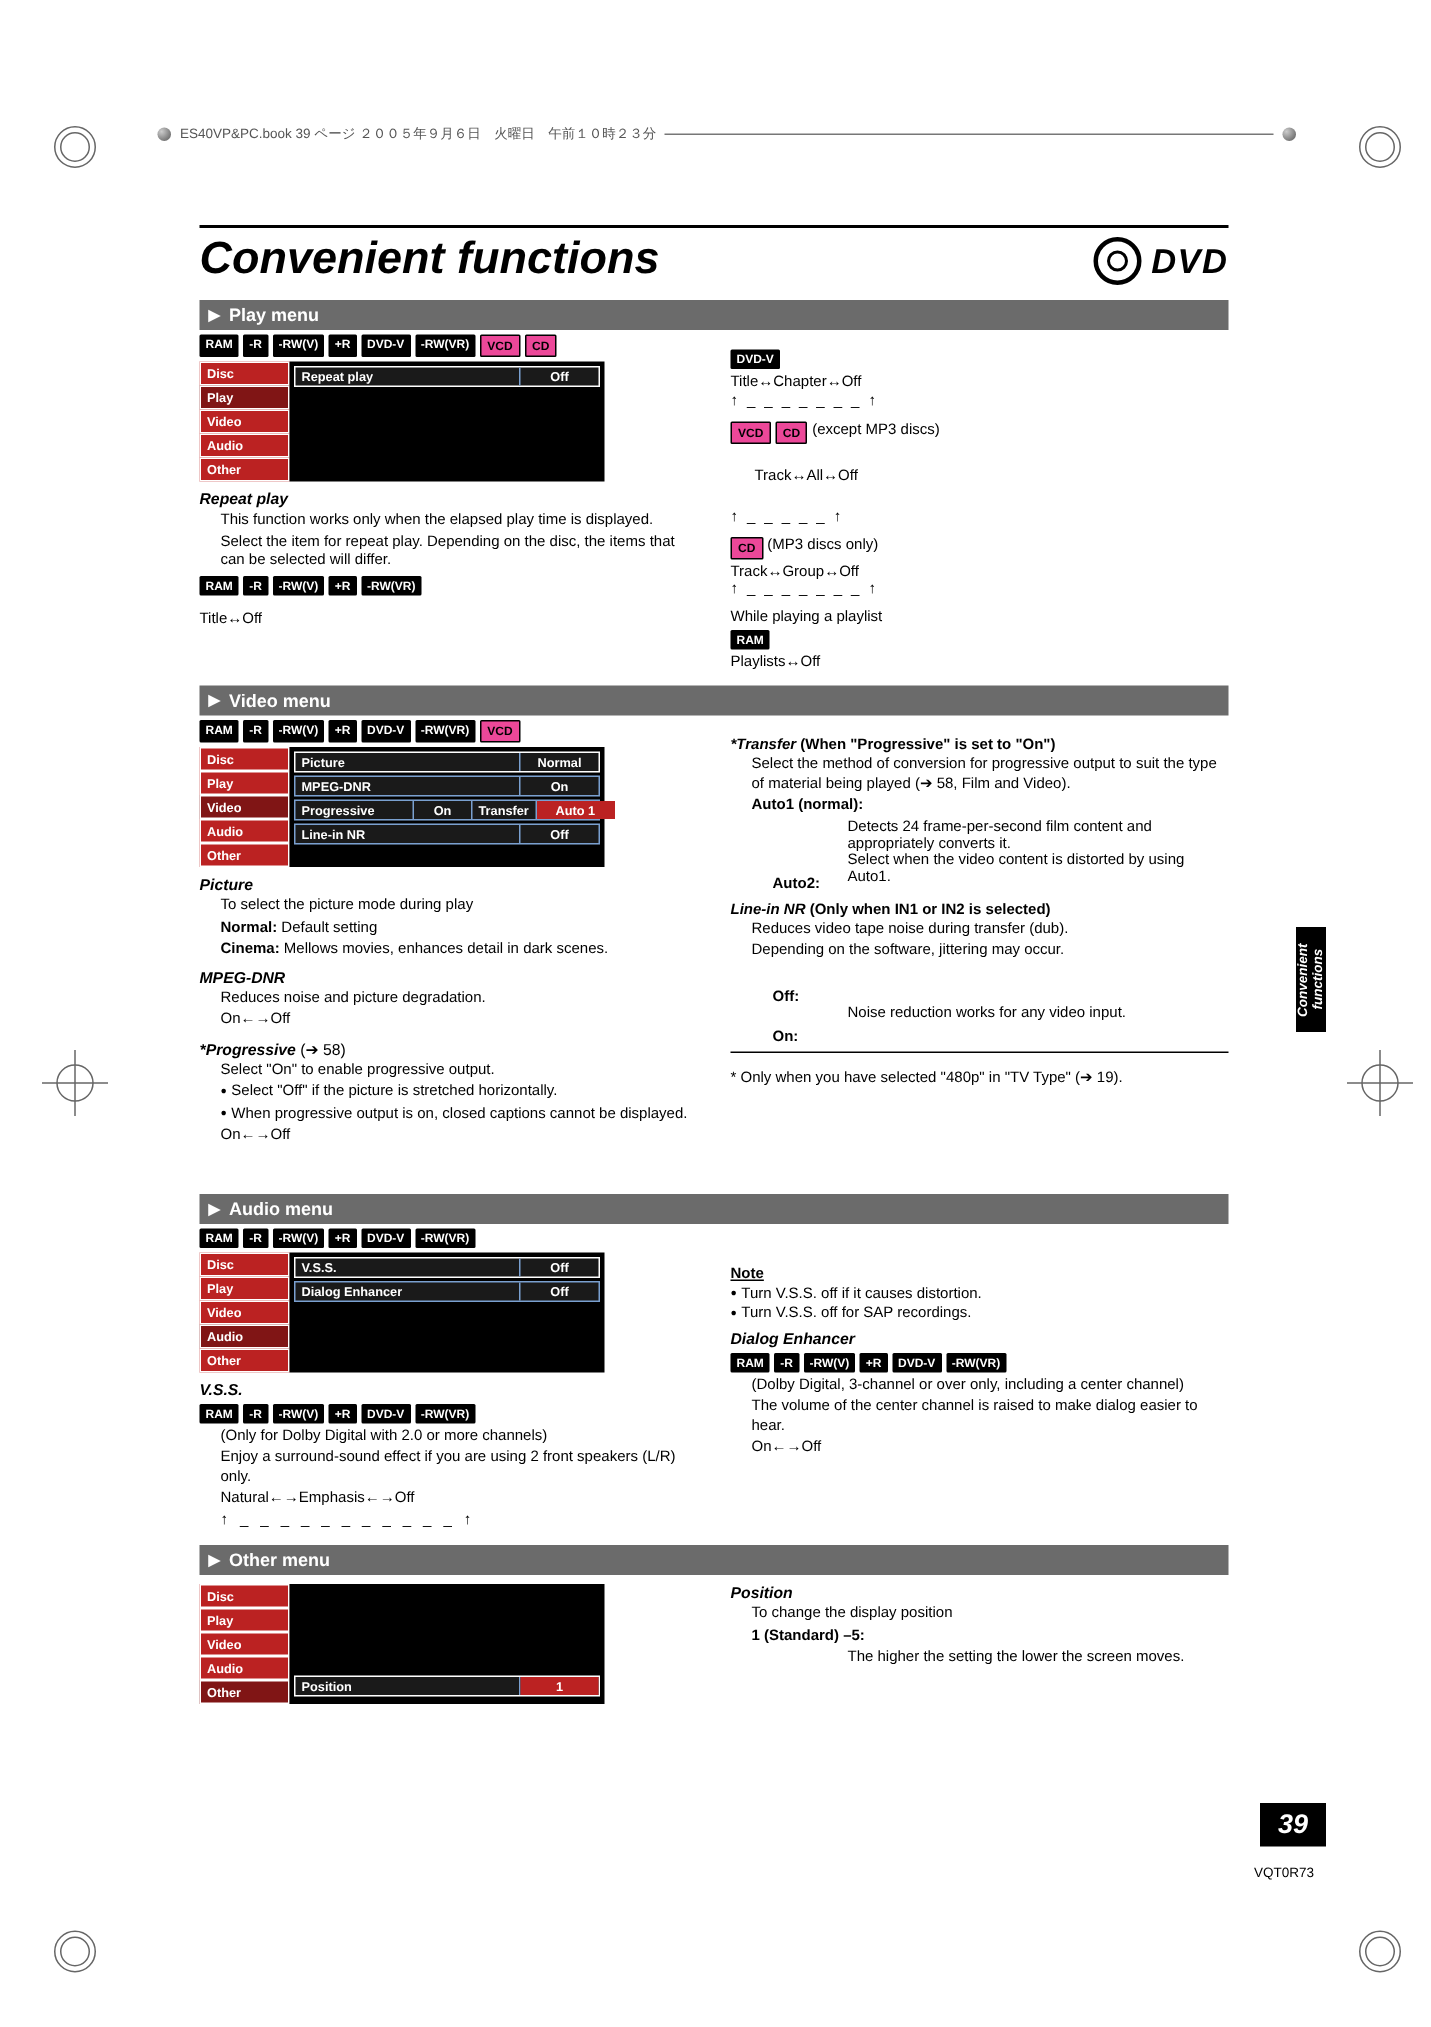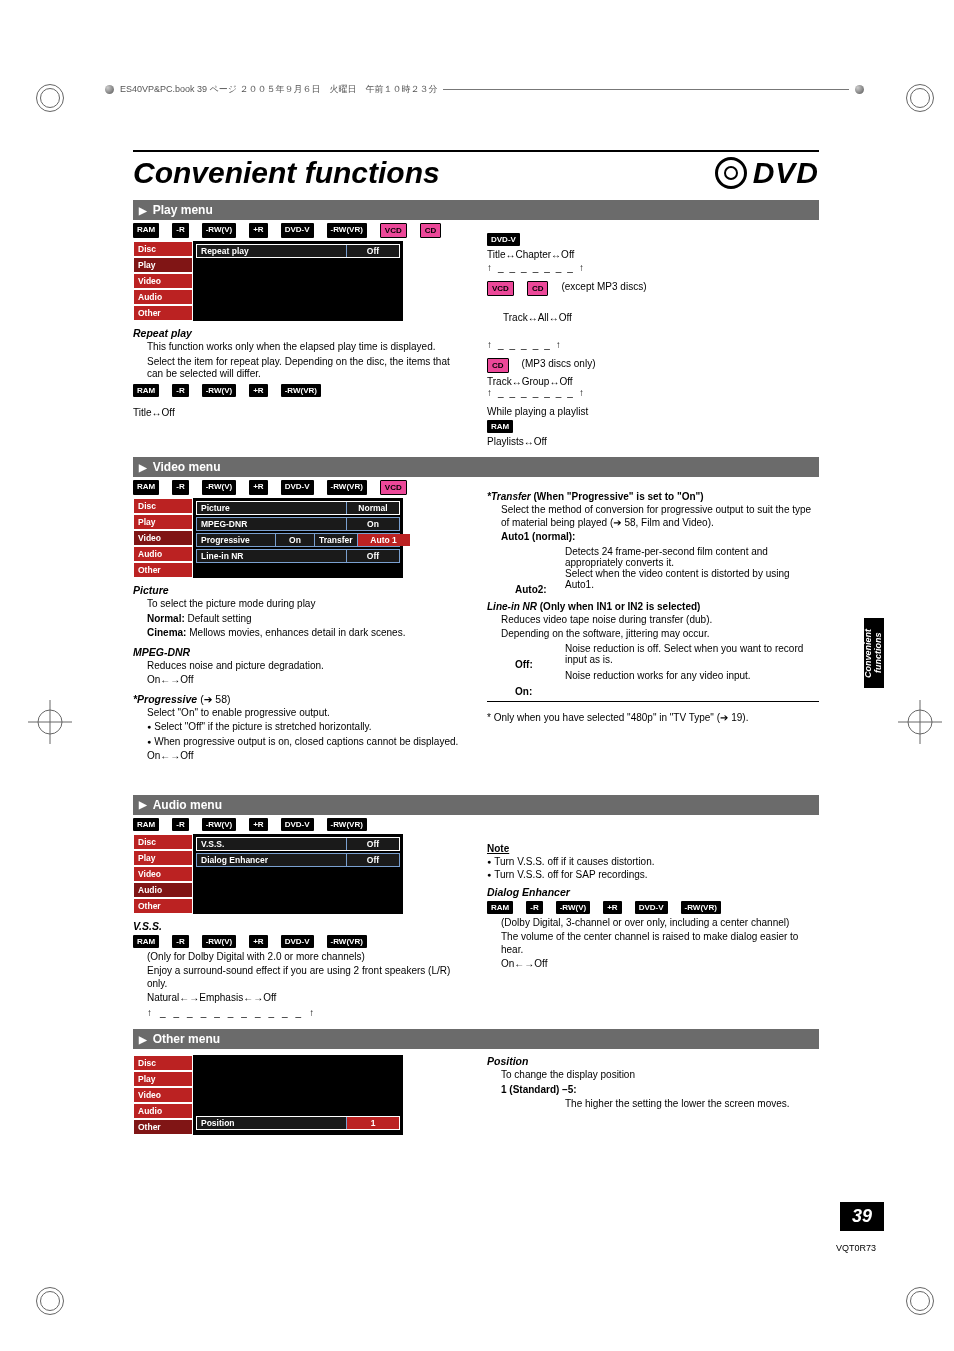--- a/index.html
+++ b/index.html
@@ -47,40 +47,40 @@
     top: 150px;
     left: 133px;
     width: 686px;
   }
   .hr-heavy { border-top: 2px solid #000; margin-bottom: 4px; }
   .title-row { display:flex; align-items:flex-end; justify-content:space-between; }
   .title { font-size: 30px; font-weight: bold; font-style: italic; letter-spacing: 0px; }
   .dvd-badge { display:flex; align-items:center; gap:6px; }
   .dvd-badge .disc { width:26px; height:26px; border:3px solid #000; border-radius:50%; display:flex; align-items:center; justify-content:center; }
   .dvd-badge .disc::after { content:""; width:10px; height:10px; border:2px solid #000; border-radius:50%; }
-  .dvd-badge .word { font-size: 30px; font-weight: 900; letter-spacing:1px; font-style: italic; }
+  .dvd-badge .word { font-size: 23px; font-weight: 900; letter-spacing:1px; font-style: italic; }
 
   .cols { display:flex; gap: 22px; }
   .col { width: 332px; }
   .colR { width: 332px; }
 
   .section-bar {
     background: #6b6b6b;
     color: #fff;
     font-weight: bold;
     padding: 3px 6px;
     display: flex;
     align-items: center;
     gap: 6px;
     margin-top: 10px;
   }
   .section-bar .tri { font-size: 10px; }
   .section-bar span.t { font-size: 12px; }
 
-  .badges { display:flex; flex-wrap:wrap; gap:13px; margin: 3px 0; }
+  .badges { display:flex; flex-wrap:wrap; gap:3px; margin: 3px 0; }
   .badge {
     font-size: 8px;
     font-weight: bold;
     padding: 1px 4px;
     border-radius: 1px;
     line-height: 11px;
   }
   .badge.inv { background:#000; color:#fff; }
   .badge.box { border:1px solid #000; background:#ec4899; color:#000; }
 
@@ -368,21 +368,20 @@
               </div>
             </div>
         </div>
         <p style="margin:6px 0 0 0"><span class="lbl" style="font-style:italic">Line-in NR</span> <span class="lbl">(Only when IN1 or IN2 is selected)</span></p>
         <div class="body">
           <p>Reduces video tape noise during transfer (dub).</p>
           <p>Depending on the software, jittering may occur.</p>
           <div class="deflist">
             <div class="row">
                 <div class="k">Off:</div>
-                <div class="v">Noise reduction is off. Select when you want to record input as is.</div>
               </div>
             <div class="row">
                 <div class="k">On:</div>
                 <div class="v">Noise reduction works for any video input.</div>
               </div>
           </div>
         </div>
         <div class="hr-thin"></div>
         <p>* Only when you have selected "480p" in "TV Type" (➔ 19).</p>
       </div>

